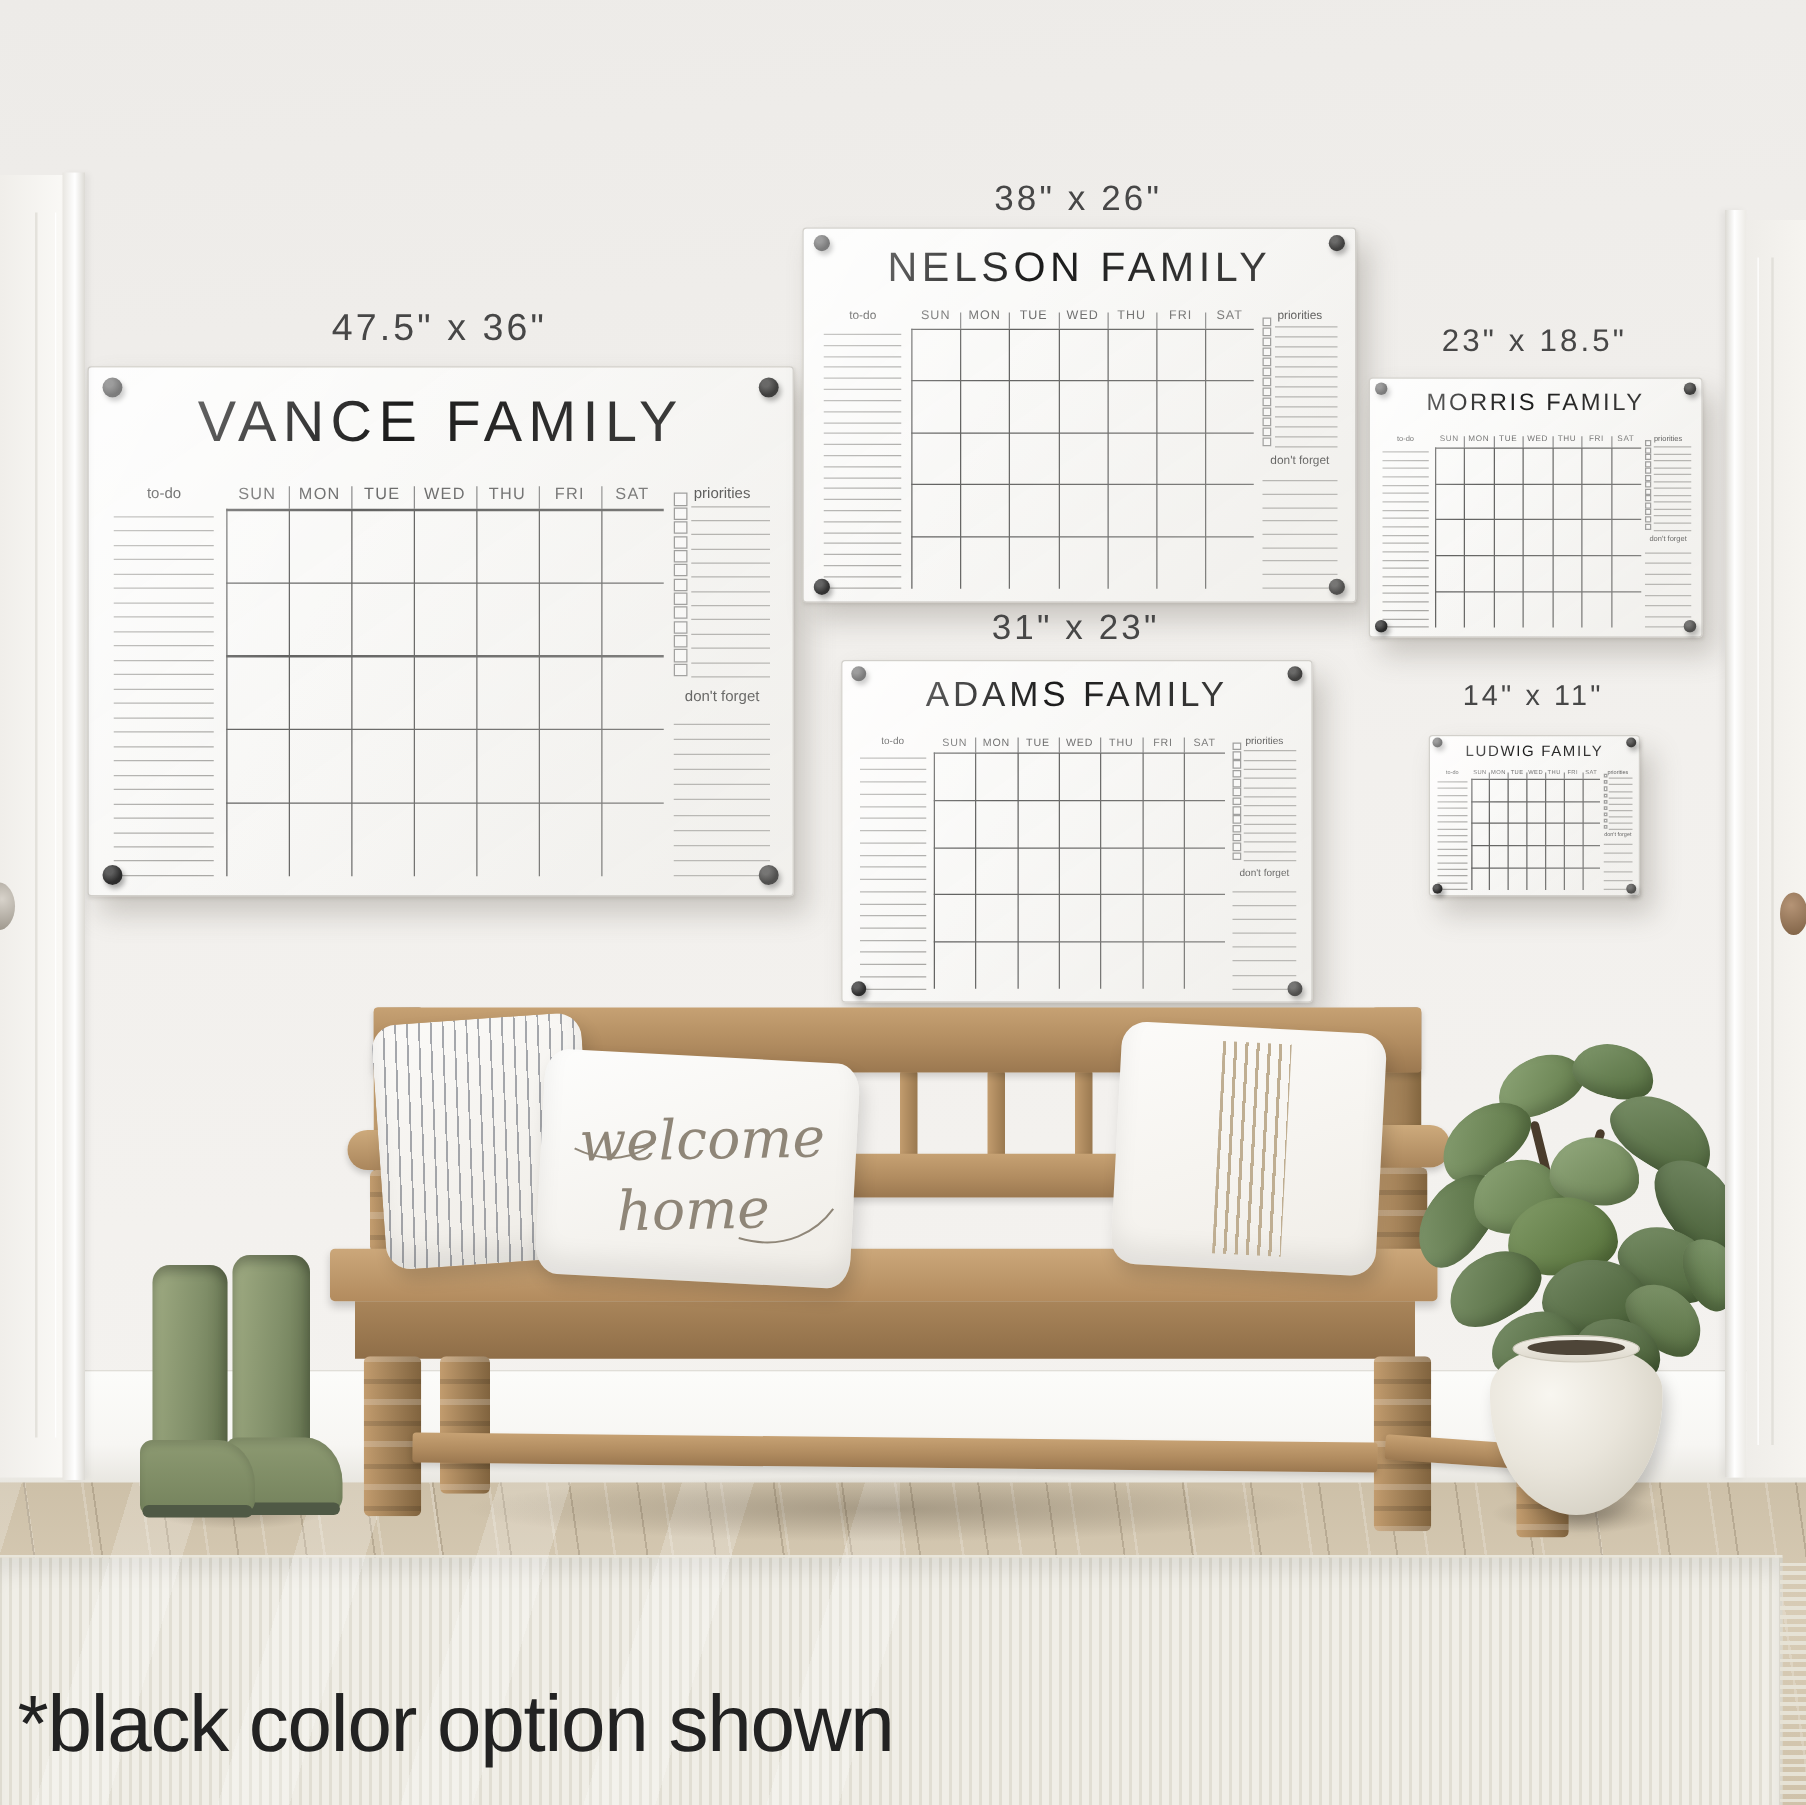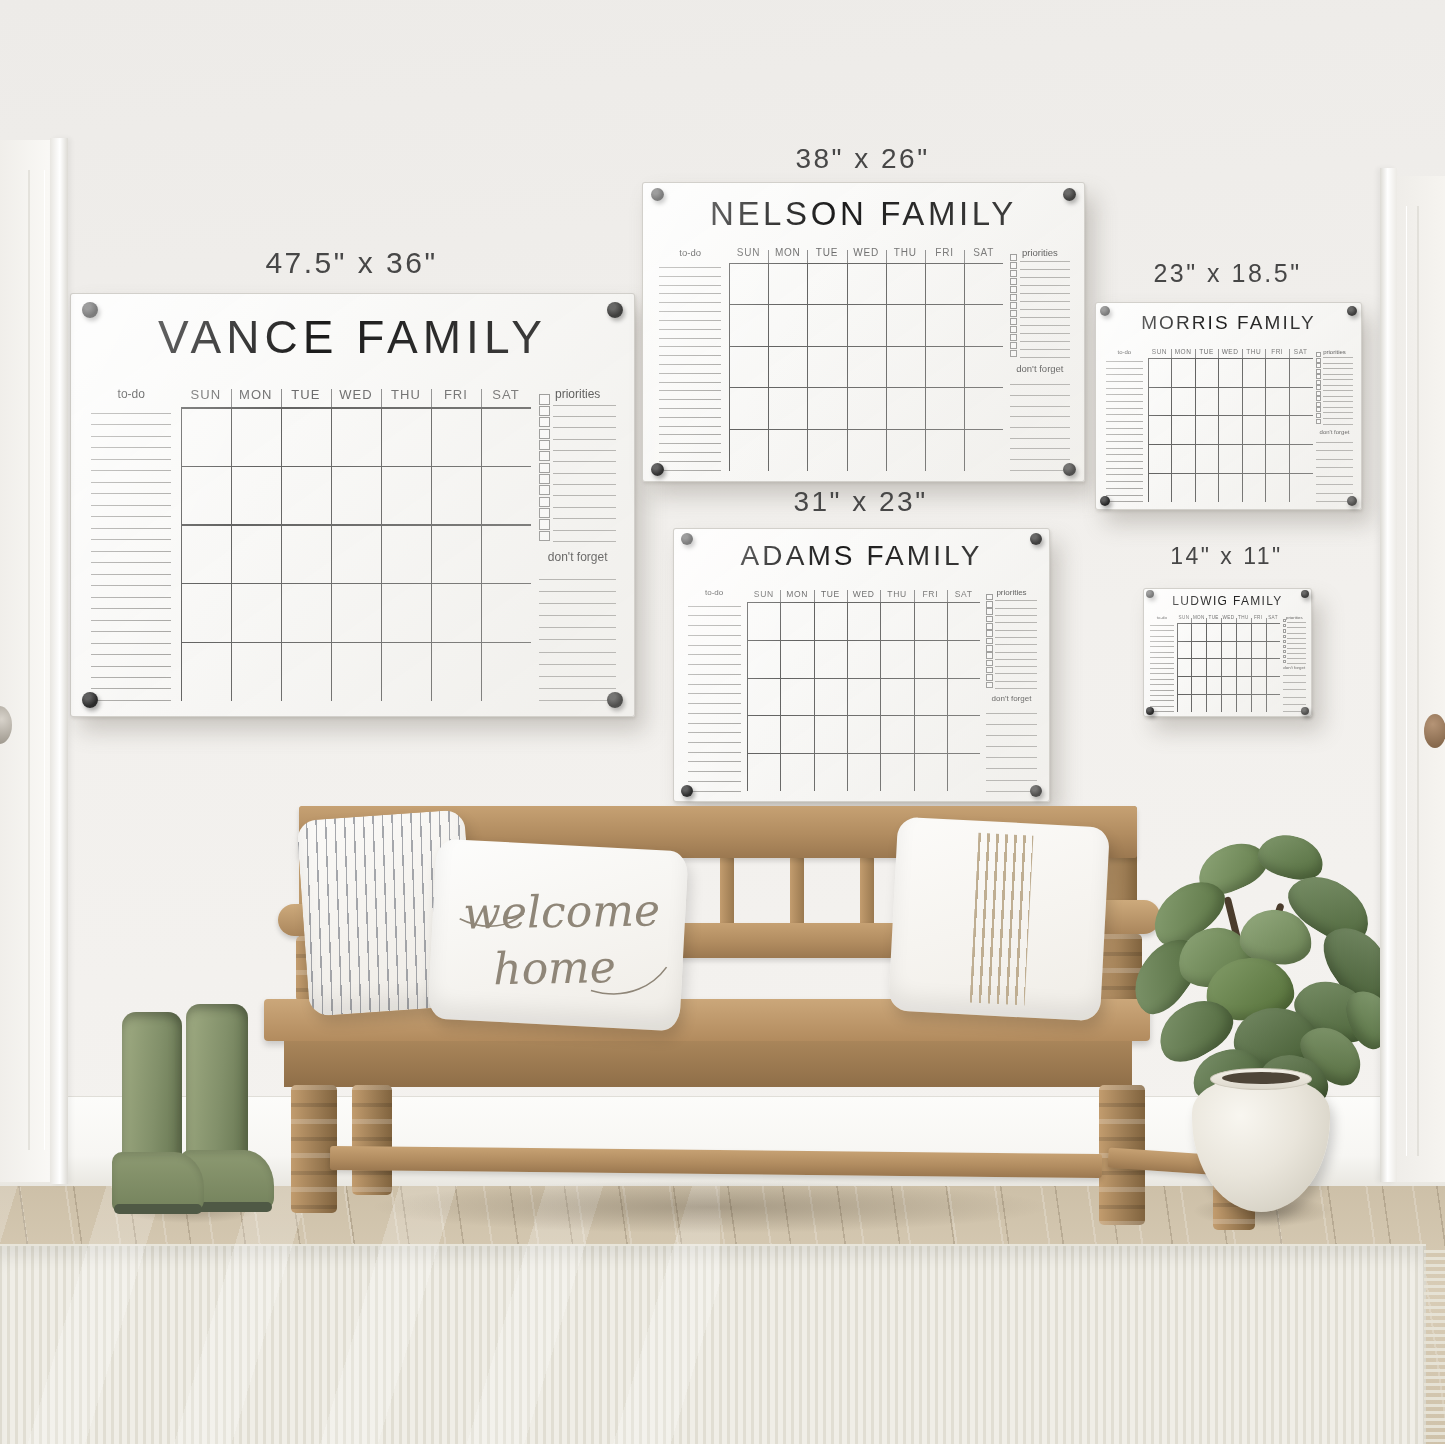--- a/index.html
+++ b/index.html
@@ -659,13 +659,14 @@
     <div class="dl-frame"></div>
     <div class="dl-knob"></div>
   </div>
   <div style="left:0;top:0;width:0;height:0;">
     <div class="dr-frame"></div>
     <div class="dr-slab"></div>
     <div class="dr-mold"></div>
     <div class="dr-knob"></div>
   </div>
 
+  <div class="caption">*black color option shown</div>
 </div>
 
 </body></html>

